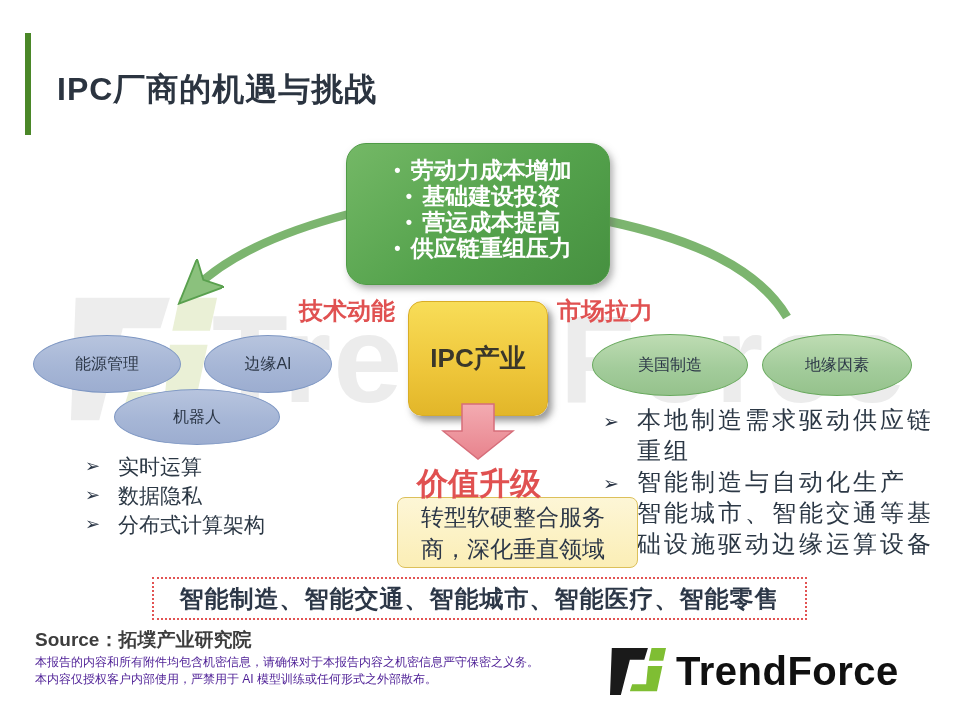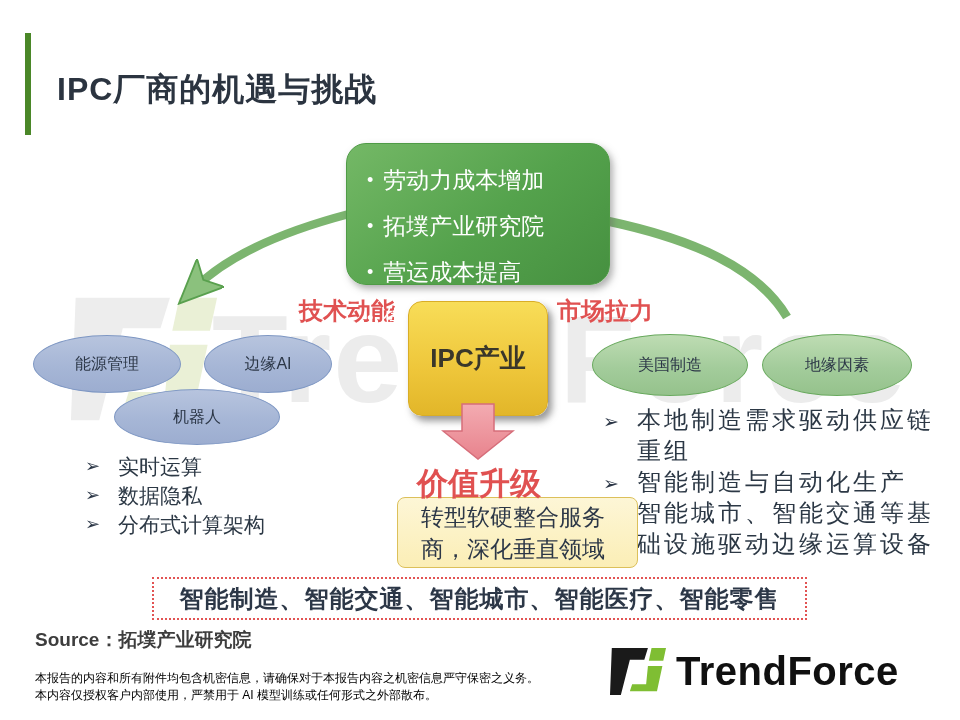--- a/index.html
+++ b/index.html
@@ -26,21 +26,21 @@
   .pressure-box {
     left:346px; top:143px; width:264px; height:142px; z-index:3;
     border-radius:20px;
     background:linear-gradient(140deg,#74b866 0%,#54a24c 55%,#469040 100%);
     border:1px solid #4f9b46;
     box-shadow:3px 4px 7px rgba(100,100,100,.5);
     padding:13px 10px 0 20px;
   }
   .pressure-box ul { list-style:none; }
   .pressure-box li {
-    color:#ffffff; font-weight:normal; font-size:23px; line-height:46px; white-space:nowrap;
+    color:#ffffff; font-weight:bold; font-size:23px; line-height:26px; white-space:nowrap;text-align:center;
   }
   .pressure-box .mk { font-size:18px; margin-right:10px; vertical-align:2px; }
 
   
   .arrow-layer { left:0; top:0; z-index:1; pointer-events:none; }
 
   
   .red-label { font-size:24px; font-weight:bold; color:#e05151; z-index:3; white-space:nowrap; }
   .lbl-tech { left:299px; top:295px; }
   .lbl-market { left:557px; top:295px; }
@@ -102,21 +102,21 @@
   
   .apps-box {
     left:152px; top:577px; width:655px; height:43px; z-index:2;
     border:2px dotted #e25353;
     display:flex; align-items:center; justify-content:center;
     font-size:24px; letter-spacing:1px; color:#2c3747; white-space:nowrap;font-weight:bold;
   }
 
   
   .source { left:35px; top:627px; font-size:19px; font-weight:bold; color:#3d3d3d; z-index:2; }
-  .disclaimer { left:35px; top:670px; font-size:12px; line-height:17px; color:#000000; z-index:2; }
+  .disclaimer { left:35px; top:654px; font-size:12px; line-height:17px; color:#4c1d95; z-index:2; }
   .logo { left:610px; top:646px; z-index:2; display:flex; align-items:center; gap:10px; }
   .logo-text { font-size:40px; font-weight:800; color:#101010; letter-spacing:0.5px; }
 </style>
 </head>
 <body>
 
 <svg class="abs wm-mark" width="188" height="132" viewBox="0 0 62 56">
   <polygon points="2,2 42,2 38,15 22,15 12,54 0,54" fill="#ededed"></polygon>
   <polygon points="46,2 62,2 59,16 43,16" fill="#eaf0d6"></polygon>
   <polygon points="42,22 58,22 52,50 22,50 24.5,42 40,42" fill="#eaf0d6"></polygon>
@@ -135,21 +135,21 @@
   <path d="M349,214 C292,229 232,252 196,287" stroke="#7cb56f" stroke-width="8.5" fill="none" marker-end="url(#ah)"></path>
   <path d="M607,221 C692,239 757,267 787,317" stroke="#7cb56f" stroke-width="9" fill="none"></path>
 </svg>
 
 <div class="abs red-label lbl-tech">技术动能</div>
 <div class="abs red-label lbl-market">市场拉力</div>
 
 <div class="abs pressure-box">
   <ul>
     <li><span class="mk">•</span><span>劳动力成本增加</span></li>
-    <li><span class="mk">•</span><span>拓墣产业研究院</span></li>
+    <li><span class="mk">•</span><span>基础建设投资</span></li>
     <li><span class="mk">•</span><span>营运成本提高</span></li>
     <li><span class="mk">•</span><span>供应链重组压力</span></li>
   </ul>
 </div>
 
 <div class="abs ipc-box">IPC产业</div>
 
 <div class="abs bubble blue b-energy">能源管理</div>
 <div class="abs bubble blue b-edgeai">边缘AI</div>
 <div class="abs bubble blue b-robot">机器人</div>

